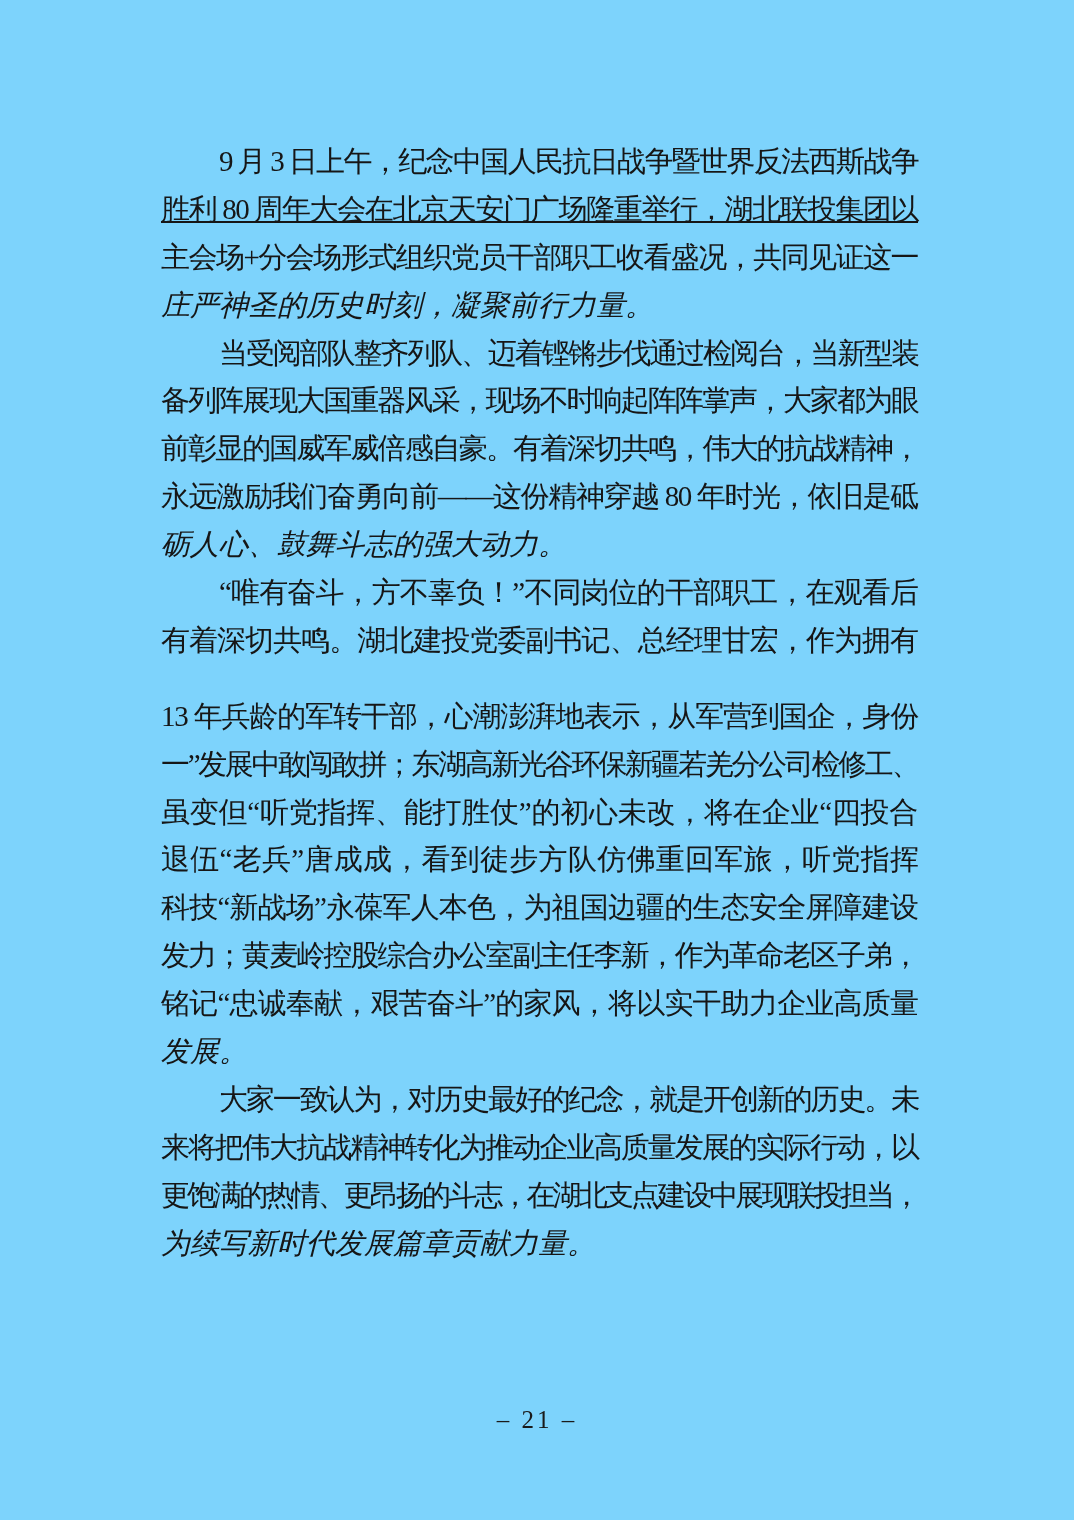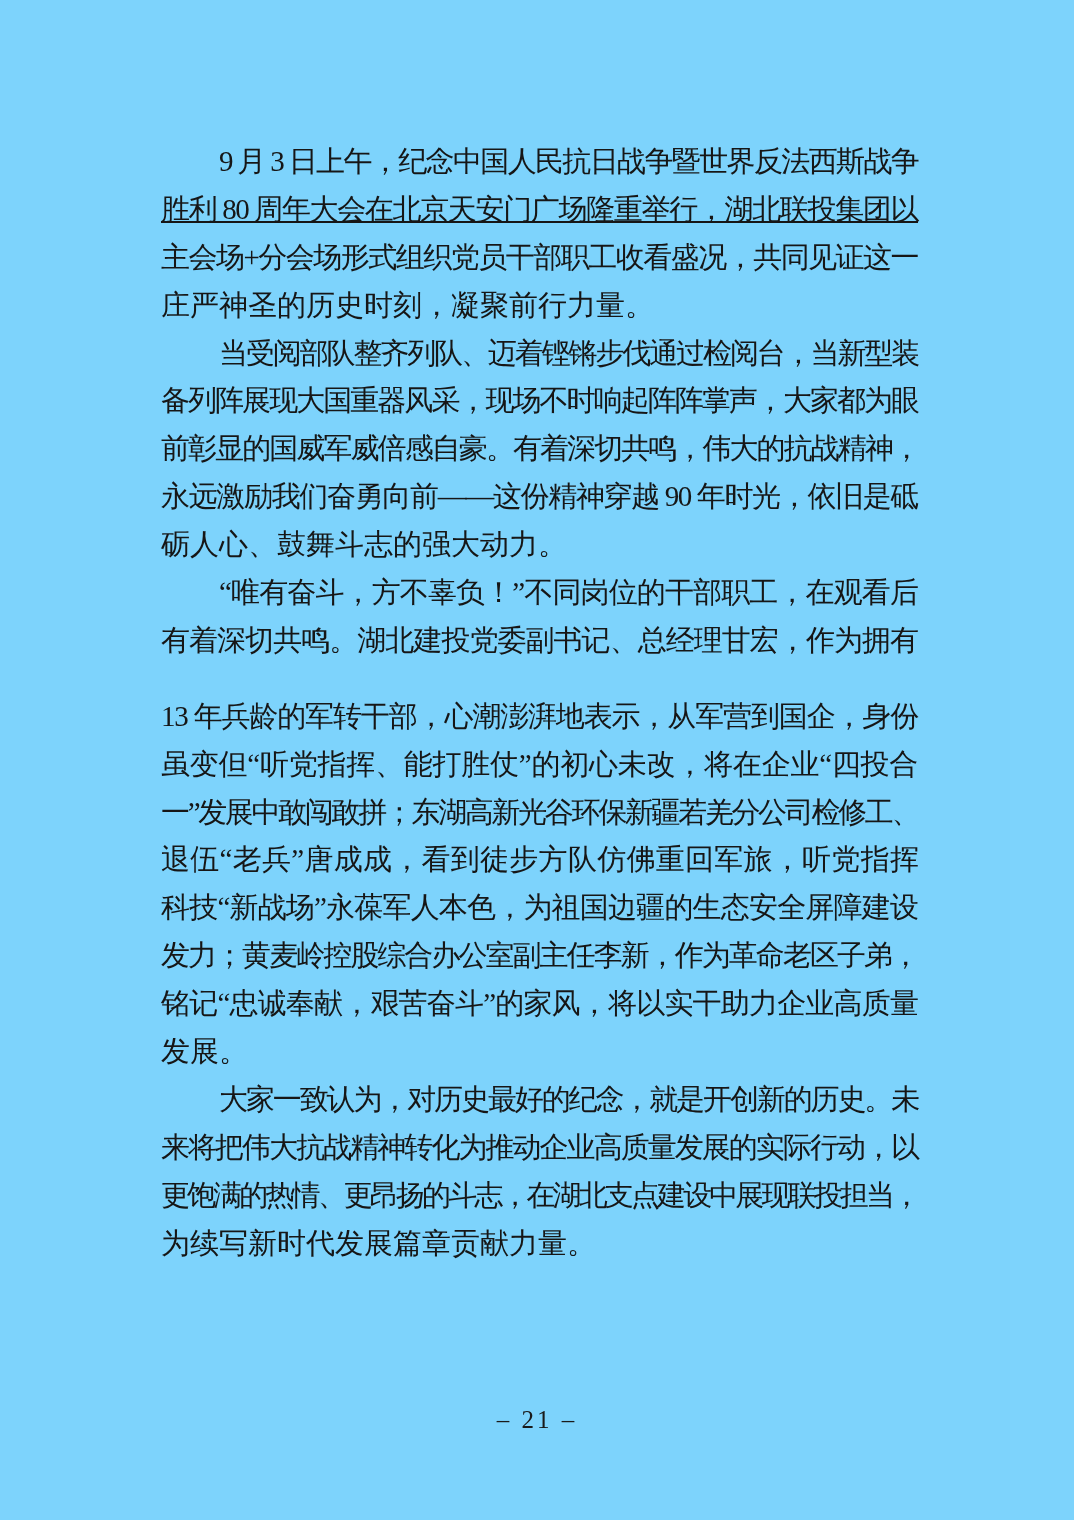--- a/index.html
+++ b/index.html
@@ -31,20 +31,21 @@
   }
   .line {
     text-align: justify;
     text-align-last: justify;
     height: 47.9px;
     overflow: visible;
   }
   .line.last {
     text-align: left;
     text-align-last: left;
+    font-style: italic;
   }
   .line.first {
     text-indent: 58px;
   }
   .page-number {
     position: absolute;
     top: 1406px;
     left: 0;
     width: 100%;
     text-align: center;
@@ -61,29 +62,29 @@
       <div class="paragraph">
         <div class="line first" style="letter-spacing: -1.75517px;">9 月 3 日上午，纪念中国人民抗日战争暨世界反法西斯战争</div>
         <div class="line" style="letter-spacing: -1.46667px; text-decoration: underline;">胜利 80 周年大会在北京天安门广场隆重举行，湖北联投集团以</div>
         <div class="line" style="letter-spacing: -1.6px;">主会场+分会场形式组织党员干部职工收看盛况，共同见证这一</div>
         <div class="line last" style="">庄严神圣的历史时刻，凝聚前行力量。</div>
       </div>
       <div class="paragraph">
         <div class="line first" style="letter-spacing: -2.21538px;">当受阅部队整齐列队、迈着铿锵步伐通过检阅台，当新型装</div>
         <div class="line" style="letter-spacing: -2.06429px;">备列阵展现大国重器风采，现场不时响起阵阵掌声，大家都为眼</div>
         <div class="line" style="letter-spacing: -2.99655px;">前彰显的国威军威倍感自豪。有着深切共鸣，伟大的抗战精神，</div>
-        <div class="line" style="letter-spacing: -1.46667px;">永远激励我们奋勇向前——这份精神穿越 90 年时光，依旧是砥</div>
+        <div class="line" style="letter-spacing: -1.46667px;">永远激励我们奋勇向前——这份精神穿越 80 年时光，依旧是砥</div>
         <div class="line last" style="">砺人心、鼓舞斗志的强大动力。</div>
       </div>
       <div class="paragraph">
         <div class="line first" style="letter-spacing: -0.984615px;">“唯有奋斗，方不辜负！”不同岗位的干部职工，在观看后</div>
         <div class="line" style="letter-spacing: -1.06296px;">有着深切共鸣。湖北建投党委副书记、总经理甘宏，作为拥有</div>
         <div class="line" style="letter-spacing: -1.23793px; margin-top: 28px;">13 年兵龄的军转干部，心潮澎湃地表示，从军营到国企，身份</div>
+        <div class="line" style="letter-spacing: -2.44483px;">一”发展中敢闯敢拼；东湖高新光谷环保新疆若羌分公司检修工、</div>
         <div class="line" style="letter-spacing: -0.35px;">虽变但“听党指挥、能打胜仗”的初心未改，将在企业“四投合</div>
-        <div class="line" style="letter-spacing: -2.44483px;">一”发展中敢闯敢拼；东湖高新光谷环保新疆若羌分公司检修工、</div>
         <div class="line" style="letter-spacing: -0.921429px;">退伍“老兵”唐成成，看到徒步方队仿佛重回军旅，听党指挥</div>
         <div class="line" style="letter-spacing: -0.921429px;">科技“新战场”永葆军人本色，为祖国边疆的生态安全屏障建设</div>
         <div class="line" style="letter-spacing: -2.06429px;">发力；黄麦岭控股综合办公室副主任李新，作为革命老区子弟，</div>
         <div class="line" style="letter-spacing: -0.921429px;">铭记“忠诚奉献，艰苦奋斗”的家风，将以实干助力企业高质量</div>
         <div class="line last" style="">发展。</div>
       </div>
       <div class="paragraph">
         <div class="line first" style="letter-spacing: -2.21538px;">大家一致认为，对历史最好的纪念，就是开创新的历史。未</div>
         <div class="line" style="letter-spacing: -2.06429px;">来将把伟大抗战精神转化为推动企业高质量发展的实际行动，以</div>
         <div class="line" style="letter-spacing: -2.99655px;">更饱满的热情、更昂扬的斗志，在湖北支点建设中展现联投担当，</div>

